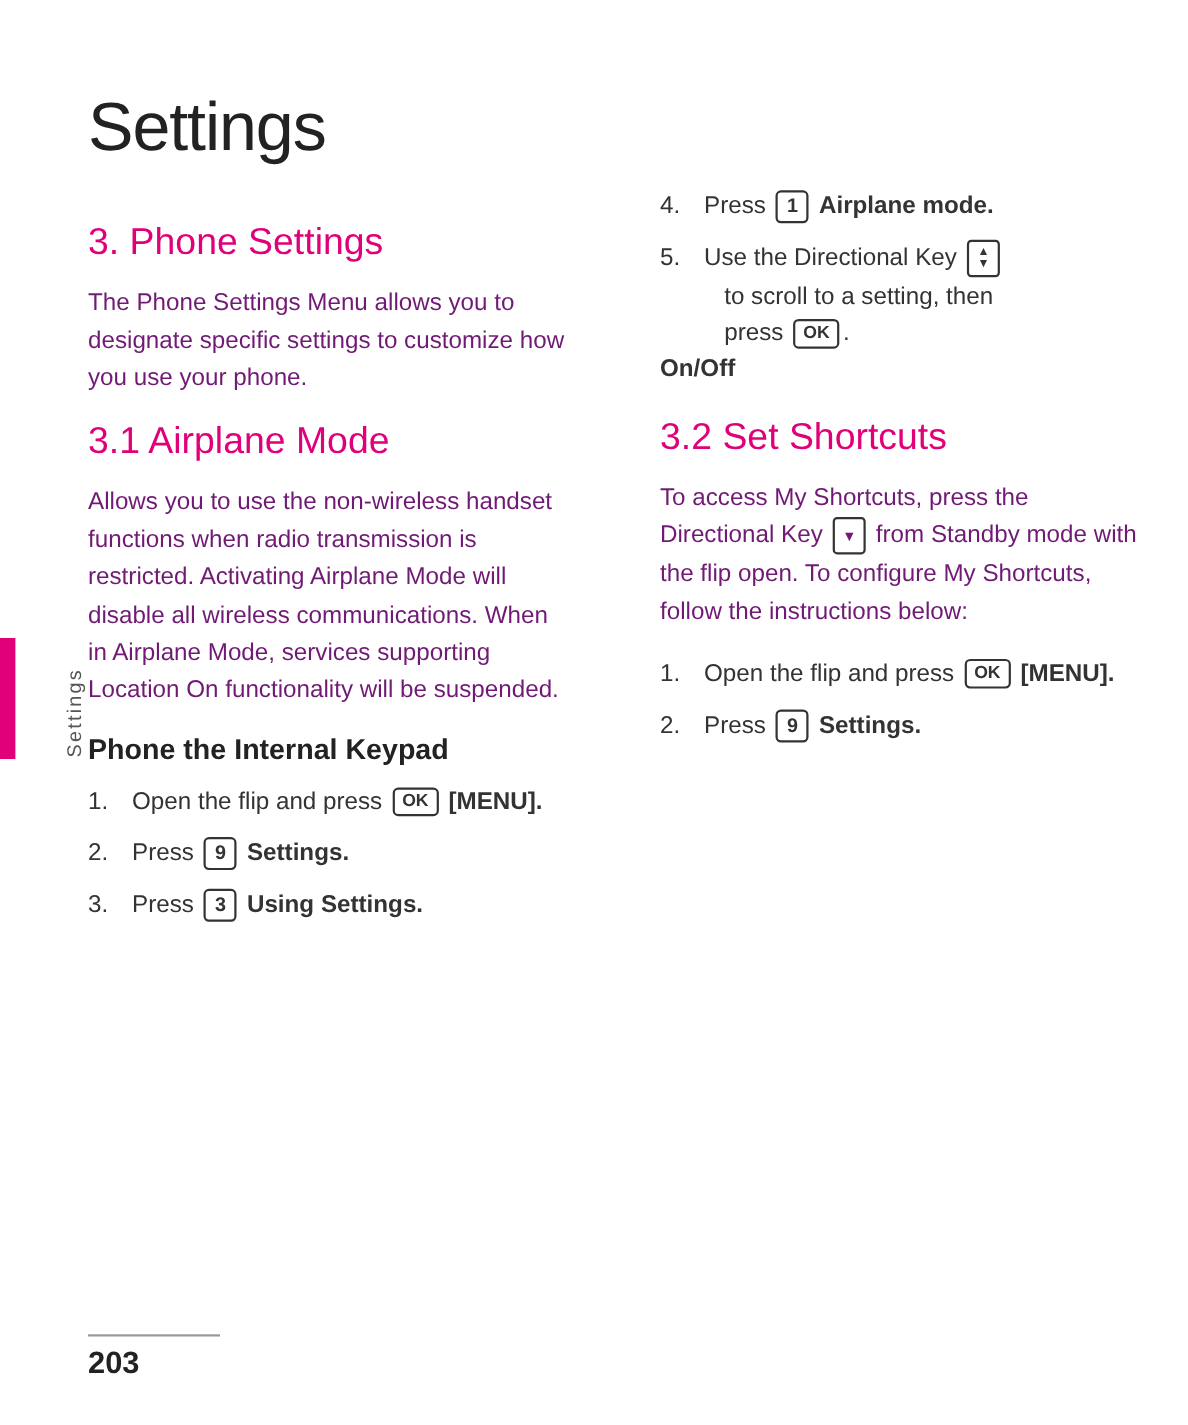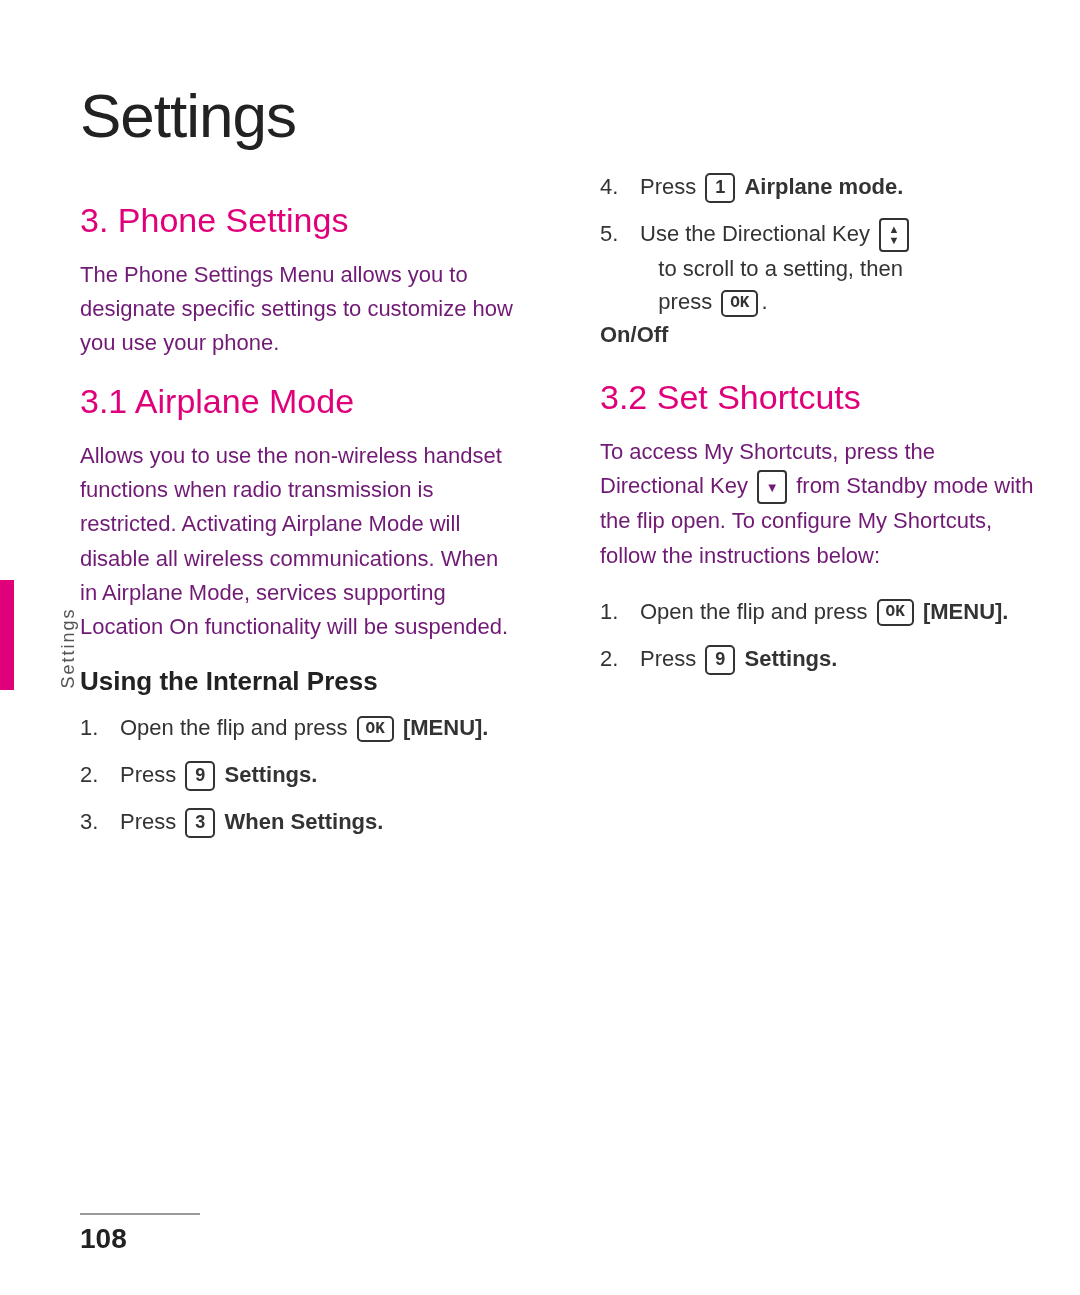--- a/index.html
+++ b/index.html
@@ -138,21 +138,20 @@
       margin: 0 3px;
       vertical-align: middle;
       line-height: 1.3;
       min-width: 30px;
     }
 
     .key-icon.ok-key {
       font-size: 16px;
       letter-spacing: 0;
       font-weight: bold;
-      font-family: Liberation Mono, monospace;
     }
 
     
     .dir-key {
       display: inline-flex;
       align-items: center;
       justify-content: center;
       border: 2px solid #333;
       border-radius: 4px;
       width: 32px;
@@ -214,21 +213,21 @@
       <h1 class="page-title">Settings</h1>
 
       <h2 class="section-heading">3. Phone Settings</h2>
 
       <p class="body-text">The Phone Settings Menu allows you to designate specific settings to customize how you use your phone.</p>
 
       <h3 class="section-heading">3.1  Airplane Mode</h3>
 
       <p class="body-text">Allows you to use the non-wireless handset functions when radio transmission is restricted. Activating Airplane Mode will disable all wireless communications. When in Airplane Mode, services supporting Location On functionality will be suspended.</p>
 
-      <p class="subsection-heading">Using the Internal Press</p>
+      <p class="subsection-heading">Phone the Internal Keypad</p>
 
       <div class="list-item">
         <span class="list-item-num">1.</span>
         <span class="list-item-content">
           Open the flip and press
           <span class="key-icon ok-key">OK</span>
           <span class="bold-text">[MENU].</span>
         </span>
       </div>
 
@@ -239,21 +238,21 @@
           <span class="key-icon">9</span>
           <span class="bold-text">Settings.</span>
         </span>
       </div>
 
       <div class="list-item">
         <span class="list-item-num">3.</span>
         <span class="list-item-content">
           Press
           <span class="key-icon">3</span>
-          <span class="bold-text">When Settings.</span>
+          <span class="bold-text">Using Settings.</span>
         </span>
       </div>
 
     </div>
 
     <div class="right-column">
 
       <div class="list-item" style="margin-top: 90px;">
         <span class="list-item-num">4.</span>
         <span class="list-item-content">
@@ -308,13 +307,13 @@
           <span class="bold-text">Settings.</span>
         </span>
       </div>
 
     </div>
 
   </div>
 </div>
 
 <div class="bottom-divider"></div>
-<div class="page-number">108</div>
+<div class="page-number">203</div>
 
 </body></html>

